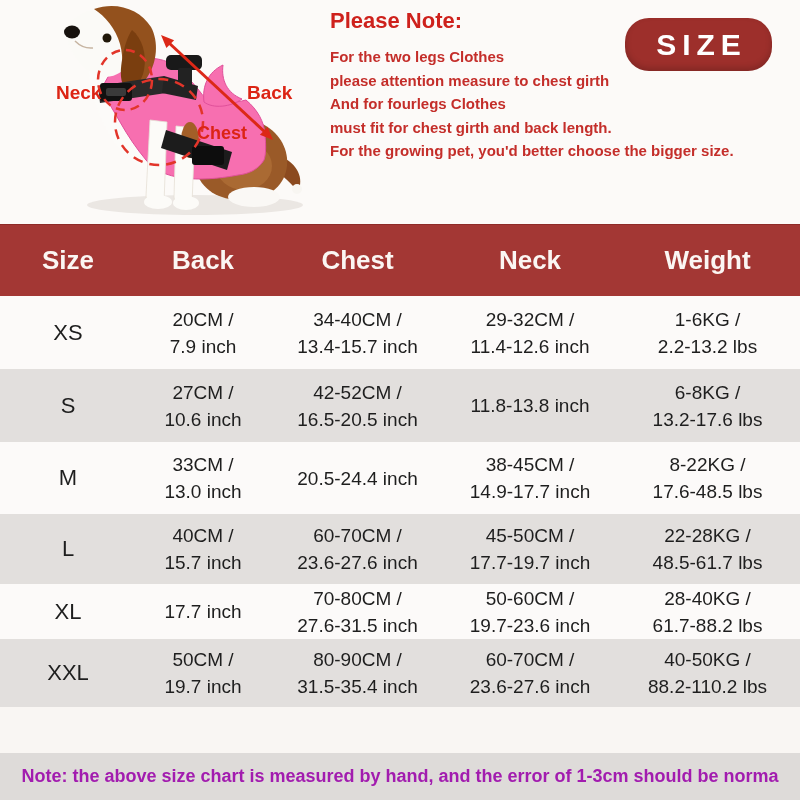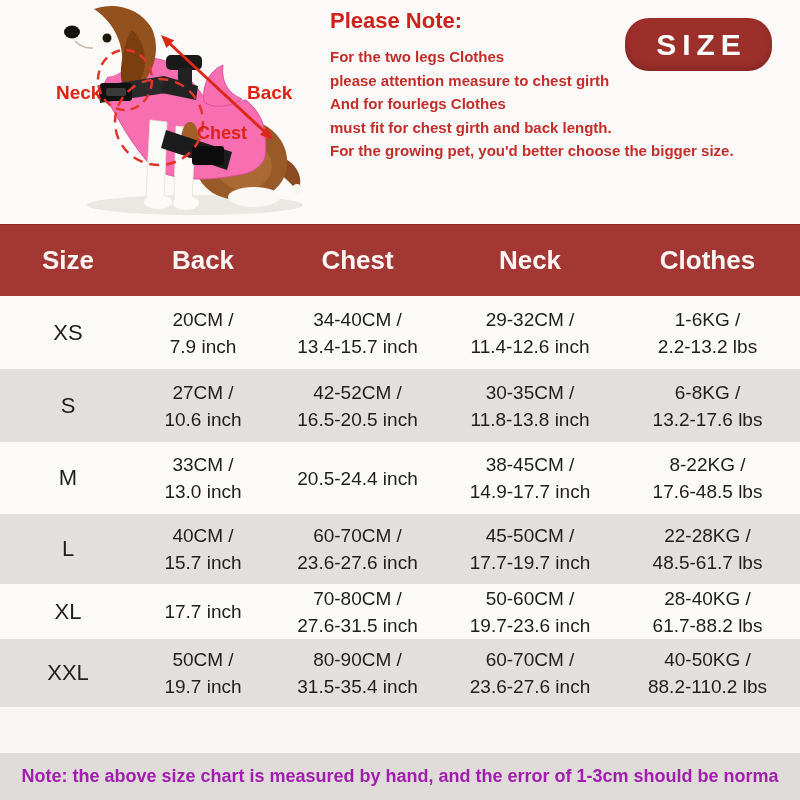--- a/index.html
+++ b/index.html
@@ -117,21 +117,21 @@
     </div>
   </div>
 
   <div class="size-table">
 
     <div class="thead">
       <div class="hcell">Size</div>
       <div class="hcell">Back</div>
       <div class="hcell">Chest</div>
       <div class="hcell">Neck</div>
-      <div class="hcell">Clothes</div>
+      <div class="hcell">Weight</div>
     </div>
 
     <div class="trow" style="height:73px">
       <div class="cell size-cell">XS</div>
       <div class="cell">
         <div class="m-line">20CM /</div>
         <div class="m-line">7.9 inch</div>
       </div>
       <div class="cell">
         <div class="m-line">34-40CM /</div>
@@ -151,21 +151,20 @@
       <div class="cell size-cell">S</div>
       <div class="cell">
         <div class="m-line">27CM /</div>
         <div class="m-line">10.6 inch</div>
       </div>
       <div class="cell">
         <div class="m-line">42-52CM /</div>
         <div class="m-line">16.5-20.5 inch</div>
       </div>
       <div class="cell">
-        <div class="m-line">30-35CM /</div>
         <div class="m-line">11.8-13.8 inch</div>
       </div>
       <div class="cell">
         <div class="m-line">6-8KG /</div>
         <div class="m-line">13.2-17.6 lbs</div>
       </div>
     </div>
 
     <div class="trow" style="height:72px">
       <div class="cell size-cell">M</div>

